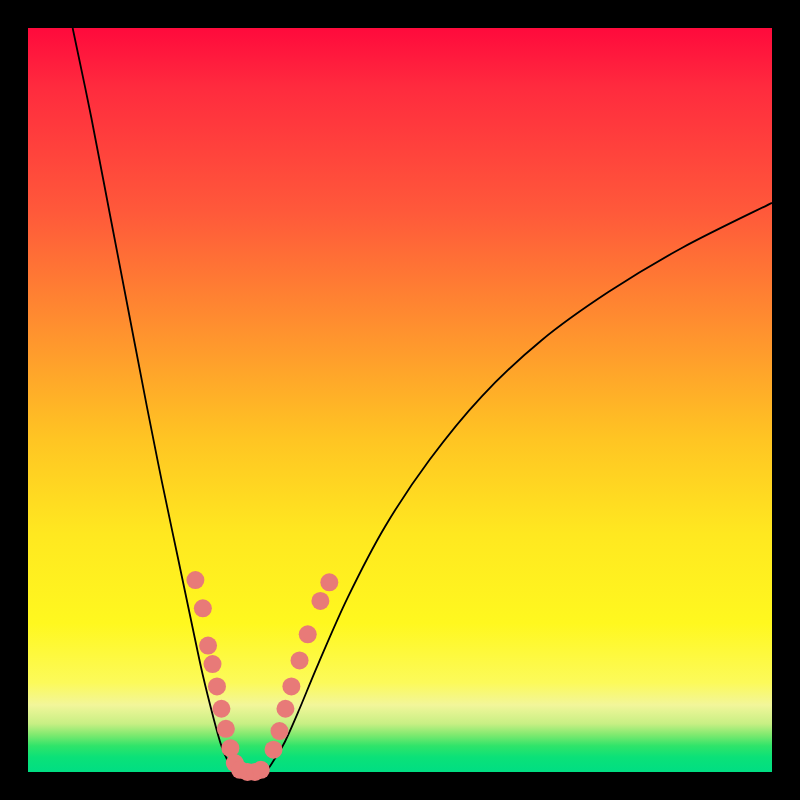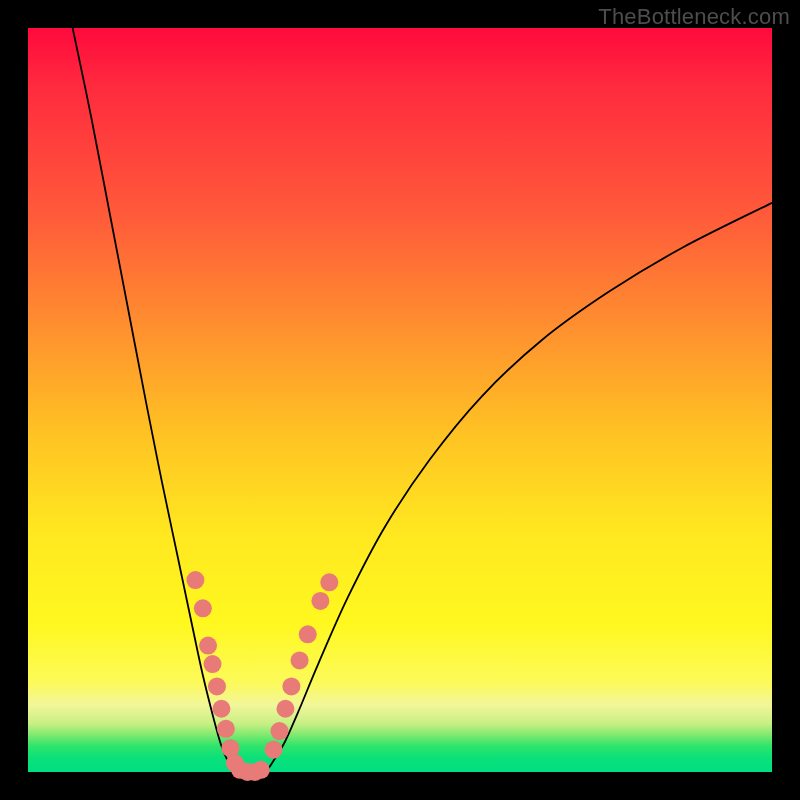--- a/index.html
+++ b/index.html
@@ -70,21 +70,20 @@
     fill: #e87a78;
     stroke: none;
   }
 </style>
 </head>
 <body>
 
 <div class="frame" style="background: rgb(0, 0, 0);">
   <div class="plot-area"></div>
 
-  <div class="watermark">TheBottleneck.com</div>
 
   <svg class="overlay" viewBox="0 0 744 744" preserveAspectRatio="none">
     <path id="curve-left" class="curve" d="M 44.64 0 C 47.74 14.879999999999995, 57.04 58.27999999999997, 63.24 89.27999999999997 C 69.44 120.27999999999997, 75.64 153.76, 81.84 186 C 88.04 218.24, 94.24000000000001 250.48000000000002, 100.44000000000001 282.72 C 106.64000000000001 314.96000000000004, 113.46000000000001 350.92, 119.04 379.44 C 124.62 407.96, 128.95999999999998 429.65999999999997, 133.92 453.84 C 138.88 478.02, 143.84 500.96, 148.8 524.52 C 153.76000000000002 548.08, 159.34 574.74, 163.68 595.2 C 168.02 615.6600000000001, 171.12 631.16, 174.84 647.28 C 178.56 663.4, 182.9 680.14, 186 691.92 C 189.1 703.6999999999999, 190.95999999999998 710.768, 193.44 717.96 C 195.92000000000002 725.152, 198.64800000000002 730.732, 200.88000000000002 735.072 C 203.11200000000002 739.412, 205.84000000000003 742.512, 206.83200000000002 744" style="stroke: rgb(0, 0, 0);"></path>
     <path id="curve-floor" class="curve" d="M 206.83200000000002 744 C 208.32000000000002 744, 212.412 744, 215.76 744 C 219.10799999999998 744, 223.2 744, 226.92 744 C 230.64 744, 236.22 744, 238.08 744" style="stroke: rgb(0, 0, 0);"></path>
     <path id="curve-right" class="curve" d="M 238.08 744 C 239.32000000000002 742.14, 242.42000000000002 737.8000000000001, 245.52 732.84 C 248.62 727.88, 252.34 722.9200000000001, 256.68 714.24 C 261.02 705.56, 265.98 693.78, 271.56 680.76 C 277.14 667.74, 282.1 654.72, 290.16 636.12 C 298.22 617.52, 308.76 592.0999999999999, 319.92 569.16 C 331.08000000000004 546.22, 343.48 521.42, 357.12 498.48 C 370.76 475.54, 385.64000000000004 453.22, 401.76000000000005 431.52000000000004 C 417.88000000000005 409.82000000000005, 435.24 388.12, 453.84 368.28 C 472.43999999999994 348.43999999999994, 492.28 329.84000000000003, 513.36 312.48 C 534.44 295.12, 556.76 279.62, 580.32 264.12 C 603.8800000000001 248.62, 627.44 234.36, 654.72 219.48000000000002 C 682 204.60000000000002, 729.12 182.28000000000003, 744 174.84000000000003" style="stroke: rgb(0, 0, 0);"></path>
     <g id="dots">
         <circle cx="167.4" cy="552.048" r="9" class="dot" style="fill: rgb(232, 122, 120);"></circle>
         <circle cx="174.84" cy="580.3199999999999" r="9" class="dot" style="fill: rgb(232, 122, 120);"></circle>
         <circle cx="180.048" cy="617.52" r="9" class="dot" style="fill: rgb(232, 122, 120);"></circle>
         <circle cx="184.512" cy="636.12" r="9" class="dot" style="fill: rgb(232, 122, 120);"></circle>

